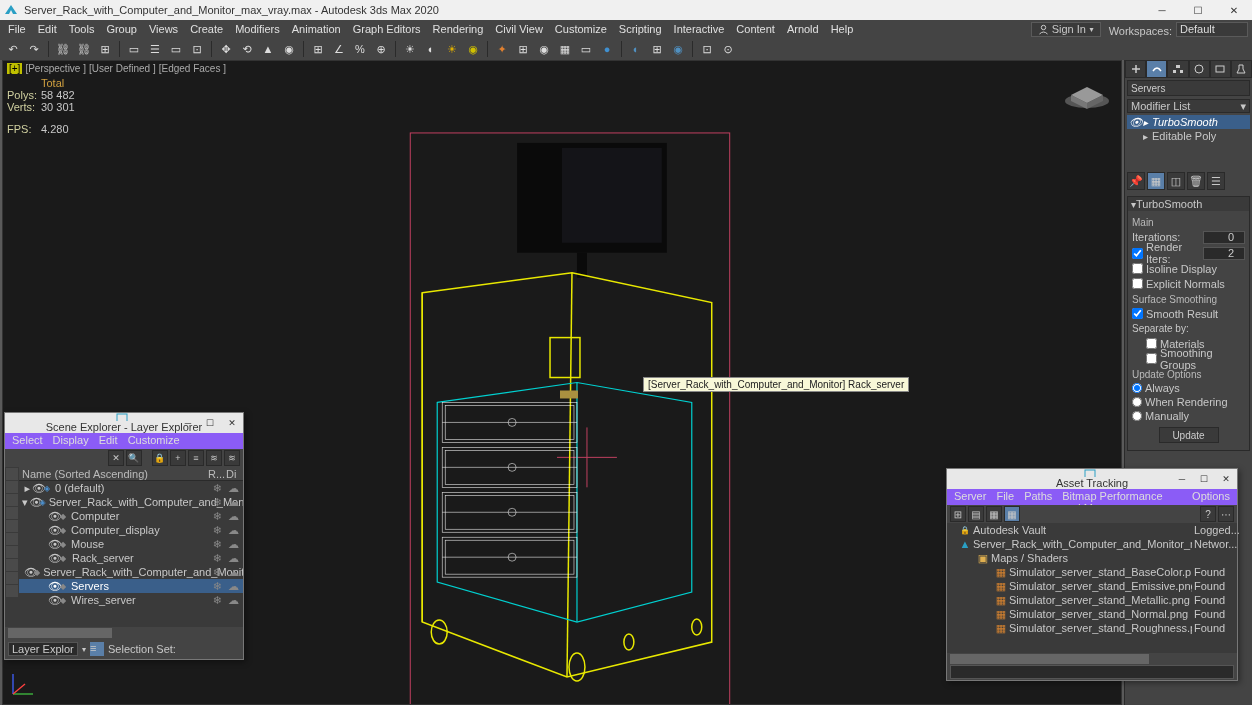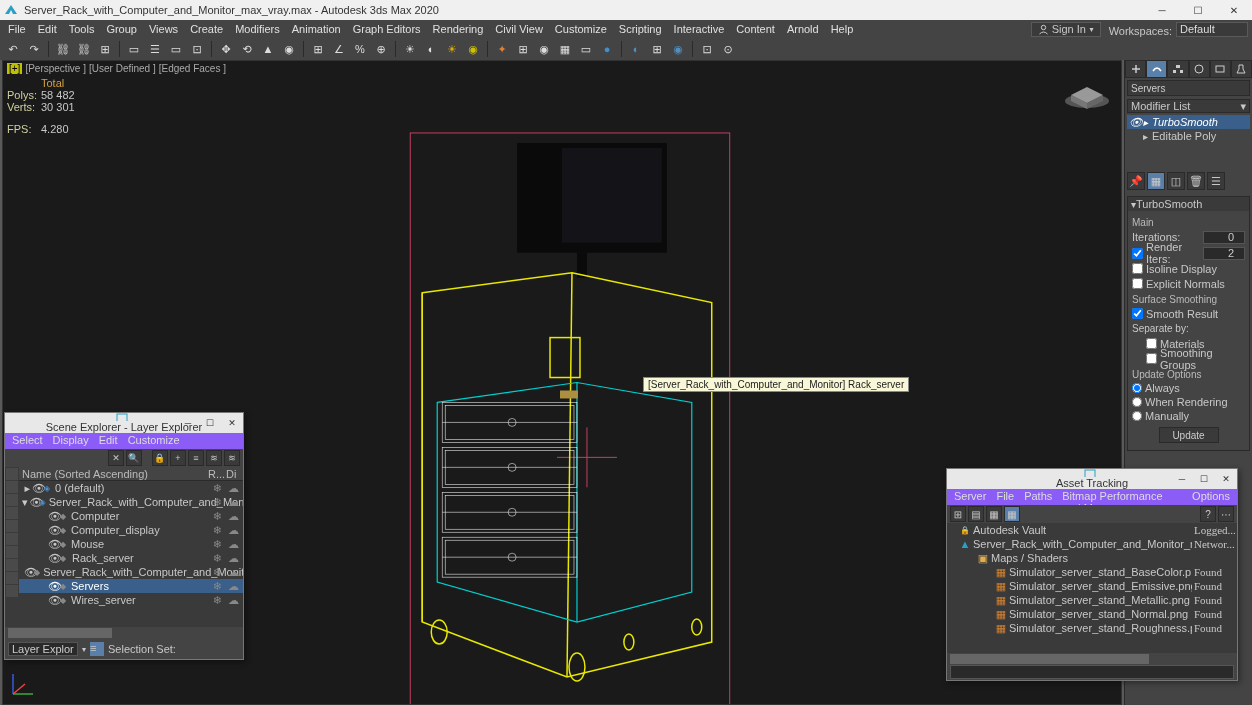--- a/index.html
+++ b/index.html
@@ -86,21 +86,21 @@
   
   .at-tools { height:18px; display:flex; align-items:center; gap:2px; padding:0 3px; background:#444; position:relative; }
   .at-tools .tb { width:16px; height:16px; border:1px solid #2a2a2a; background:#3a3a3a; cursor:pointer; display:flex; align-items:center; justify-content:center; font-size:10px; }
   .at-tools .tb.active { background:#5a7fa8; }
   .at-tools .right { position:absolute; right:3px; display:flex; gap:2px; }
   .at-table { background:#3a3a3a; }
   .at-table .thead { height:15px; background:#4a4a4a; display:flex; border-bottom:1px solid #2a2a2a; font-size:10px; }
   .at-table .thead .col { padding:1px 4px; border-right:1px solid #2a2a2a; }
   .at-table .trow { height:14px; display:flex; align-items:center; font-size:10px; padding:0 1px; }
   .at-table .trow .c1 { flex:1; padding-left:4px; overflow:hidden; white-space:nowrap; display:flex; align-items:center; gap:3px; }
-  .at-table .trow .c2 { width:44px; padding:0 2px;font-family:Liberation Serif, serif; }
+  .at-table .trow .c2 { width:44px; padding:0 2px; }
   .ficon { width:10px; height:10px; display:inline-flex; align-items:center; justify-content:center; font-size:8px; }
 
   .scrollbar-h { height:10px; background:#444; position:relative; margin:1px 3px; }
   .scrollbar-h .thumb { position:absolute; height:100%; background:#666; }
   .textfield { background:#2a2a2a; border:1px solid #555; height:14px; margin:1px 3px; }
 
   
   .tooltip { position:absolute; background:#f8f8d8; border:1px solid #888; color:#222; padding:1px 4px; font-size:10px; white-space:nowrap; }
 
   

